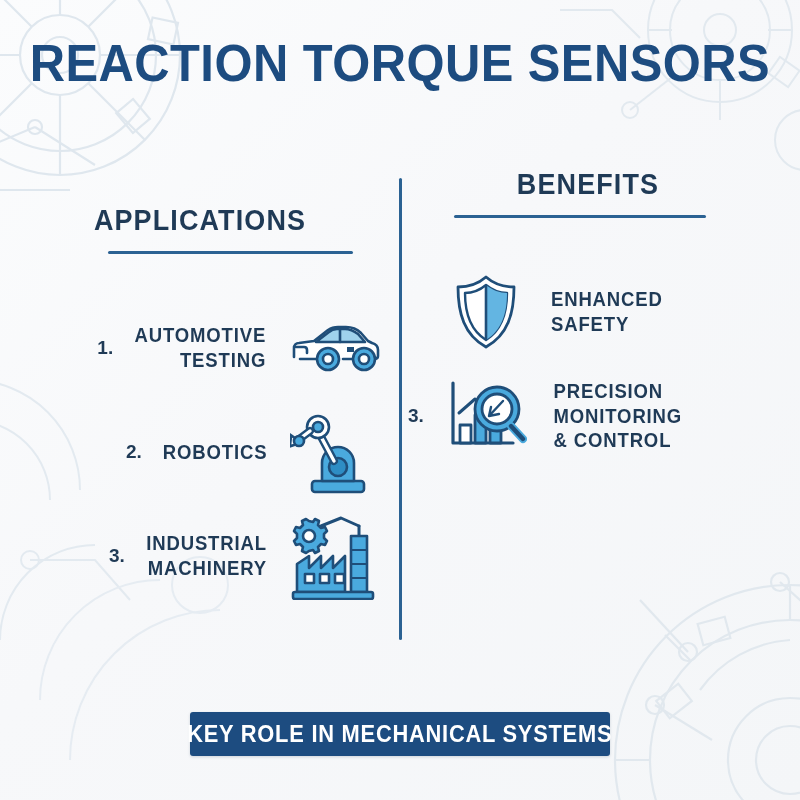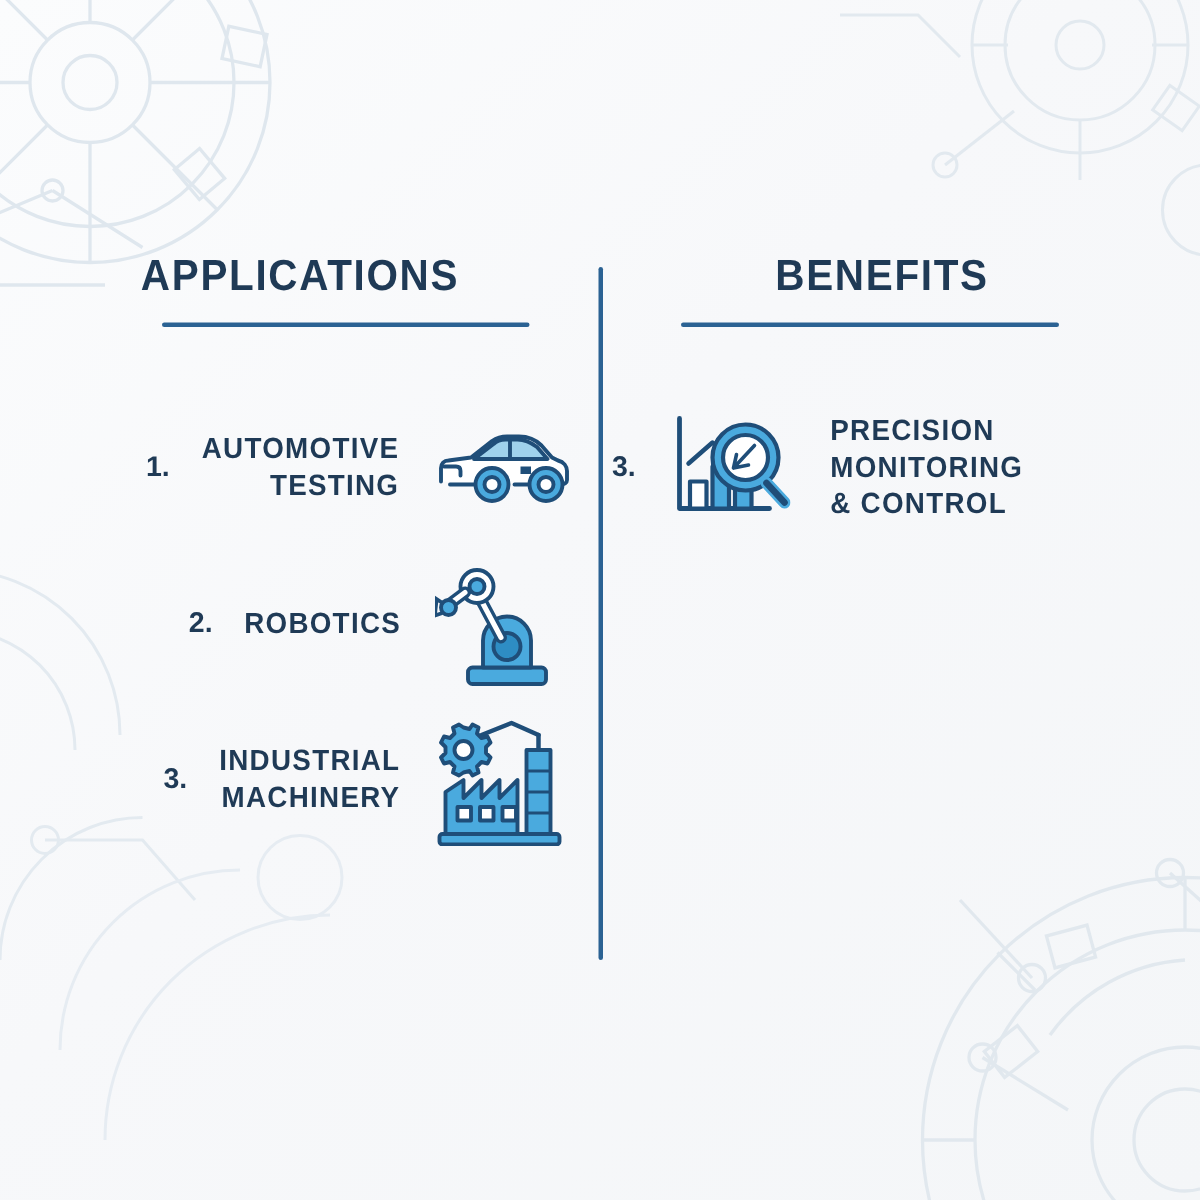--- a/index.html
+++ b/index.html
@@ -73,21 +73,21 @@
     height: 462px;
     background: #2b6293;
     border-radius: 2px;
   }
 
   .col {
     position: absolute;
     top: 0;
     width: 360px;
   }
-  .col-left  { left: 20px; }
+  .col-left  { left: 20px; margin-top: 36px; }
   .col-right { left: 408px; }
 
   .col-head {
     text-align: center;
     font-family: "Liberation Sans Narrow", "Liberation Sans", sans-serif;
     font-size: 29px;
     font-weight: bold;
     letter-spacing: 1.2px;
     color: #1f3a56;
     transform: scaleX(0.93);
@@ -240,20 +240,23 @@
     </g>
 
     <g fill="none" stroke="#e6ecf2" stroke-width="2">
 
       <path d="M40 700 A120 120 0 0 1 160 580"></path>
       <path d="M70 760 A150 150 0 0 1 220 610"></path>
       <circle cx="200" cy="585" r="28"></circle>
     </g>
   </svg>
 
+  <div class="title-wrap">
+    <div class="title">REACTION TORQUE SENSORS</div>
+  </div>
 
   <div class="columns">
 
     <div class="divider"></div>
 
     <div class="col col-left">
       <div class="col-head">APPLICATIONS</div>
       <div class="col-rule"></div>
 
       <div class="rows">
@@ -345,20 +348,37 @@
 
       </div>
     </div>
 
     <div class="col col-right">
       <div class="col-head">BENEFITS</div>
       <div class="col-rule"></div>
 
       <div class="rows">
 
+        <div class="row row-right">
+          <div class="num"></div>
+          <div class="icon-box">
+            <svg width="66" height="78" viewBox="0 0 66 78" xmlns="http://www.w3.org/2000/svg">
+              <g stroke="#1f4e79" stroke-width="2.8" stroke-linejoin="round">
+                <path d="M33 4 C25 11 14 14 5 14 C5 40 11 62 33 74 C55 62 61 40 61 14 C52 14 41 11 33 4 Z" fill="#ffffff"></path>
+                <path d="M33 12 C27 17 19 20 12 20 C12 40 17 57 33 67 C49 57 54 40 54 20 C47 20 39 17 33 12 Z" fill="#ffffff" stroke-width="2.4"></path>
+                <path d="M33 12 C39 17 47 20 54 20 C54 40 49 57 33 67 Z" fill="#63b5e2" stroke="none"></path>
+                <path d="M33 12 L33 67" stroke-width="2.6"></path>
+              </g>
+            </svg>
+          </div>
+          <div class="row-label label-left-align">
+            <div>ENHANCED</div>
+            <div>SAFETY</div>
+          </div>
+        </div>
 
 
         <div class="row row-right">
           <div class="num">3.</div>
           <div class="icon-box">
             <svg width="82" height="78" viewBox="0 0 82 78" xmlns="http://www.w3.org/2000/svg">
               <g stroke="#1f4e79" stroke-width="2.8" stroke-linejoin="round" stroke-linecap="round">
 
                 <path d="M8 6 L8 66 L68 66" fill="none" stroke-width="3.2"></path>
 
@@ -381,14 +401,17 @@
             <div>PRECISION MONITORING</div>
             <div>&amp; CONTROL</div>
           </div>
         </div>
 
       </div>
     </div>
 
   </div>
 
+  <div class="banner">
+    <div class="banner-text">KEY ROLE IN MECHANICAL SYSTEMS</div>
+  </div>
 
 </div>
 
 </body></html>

